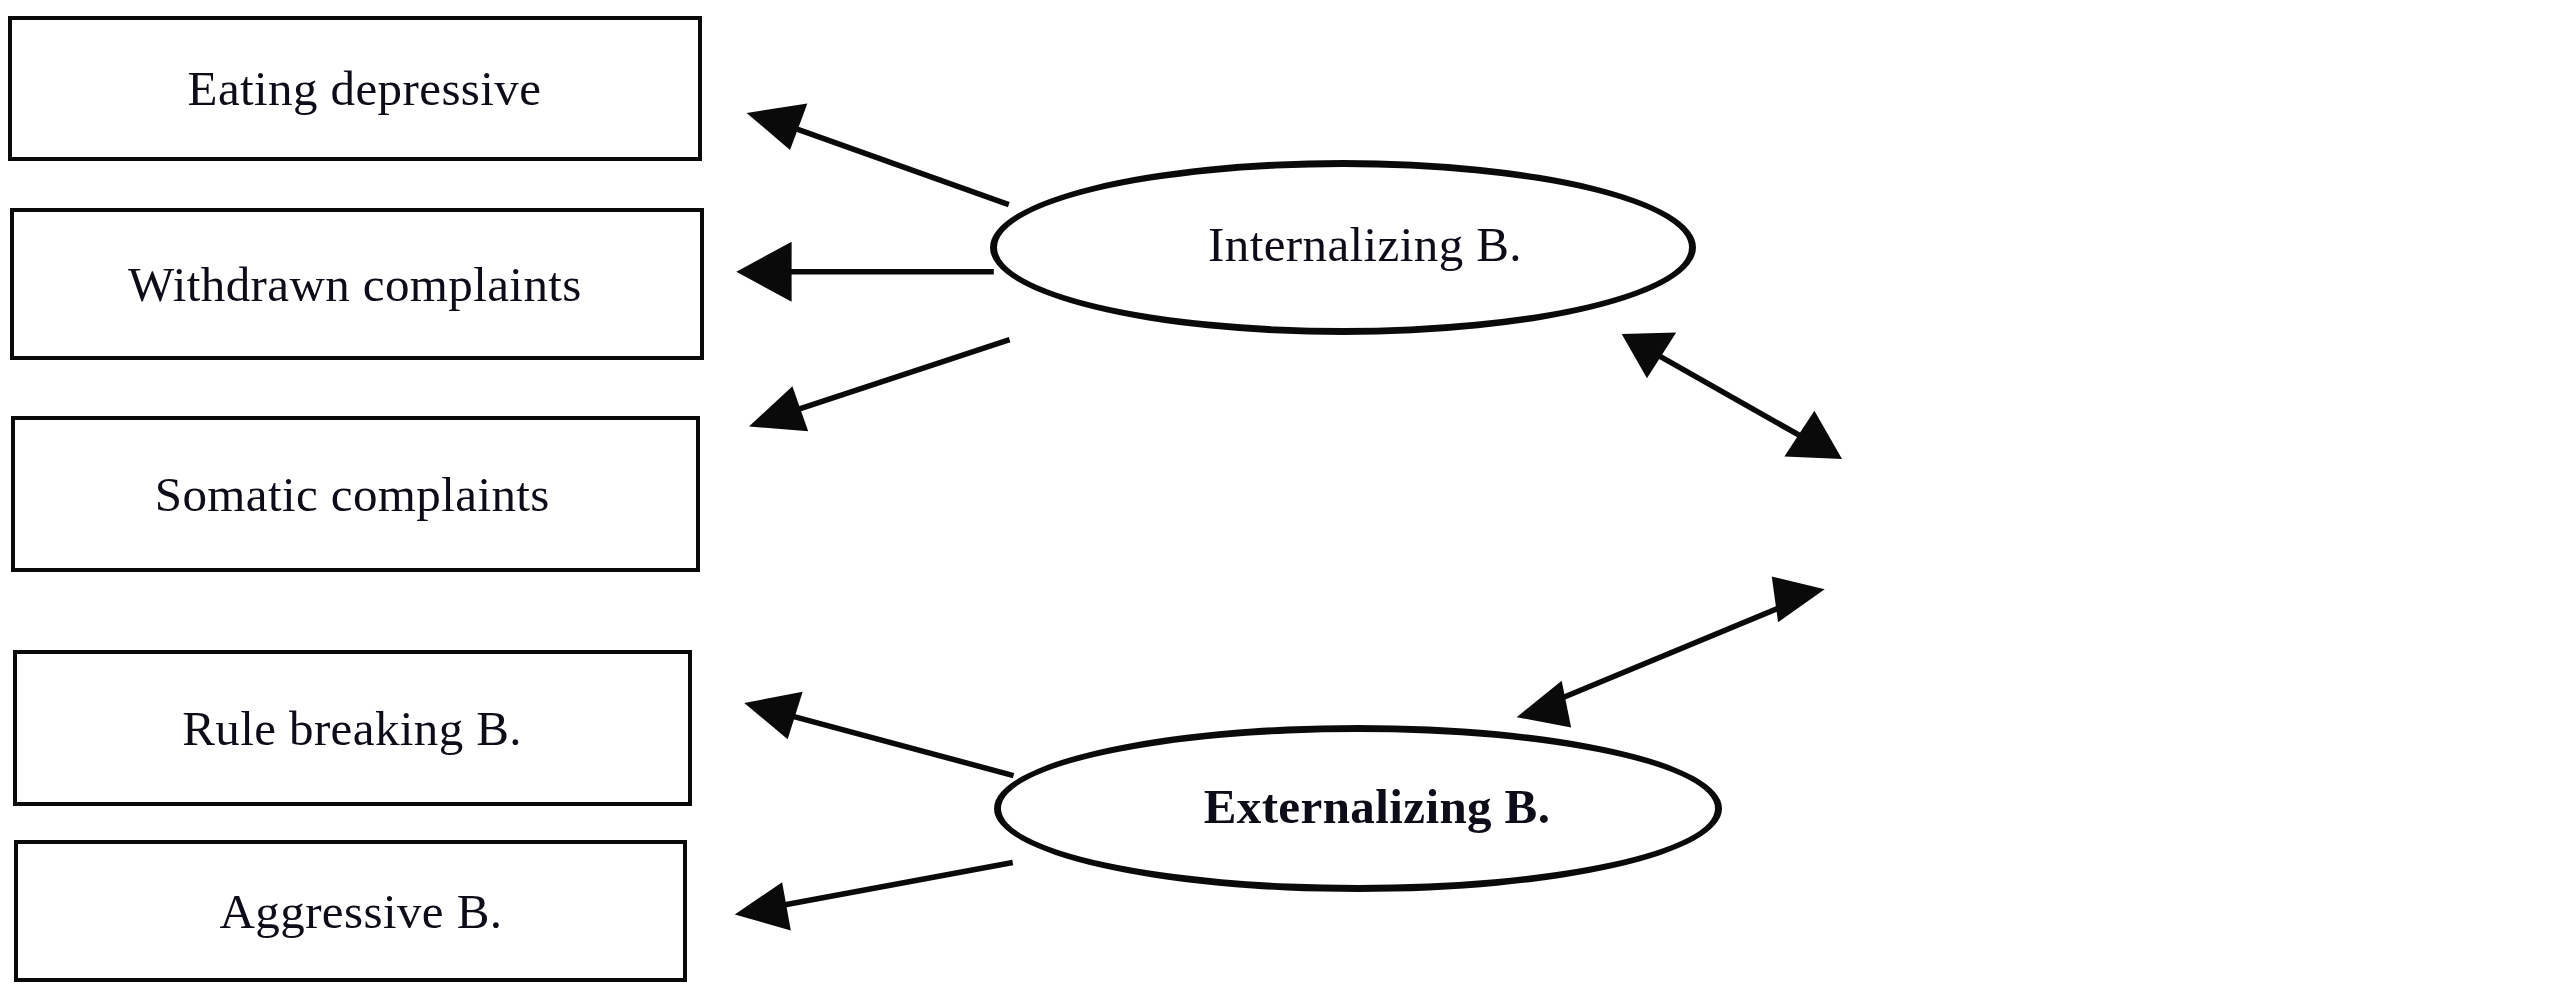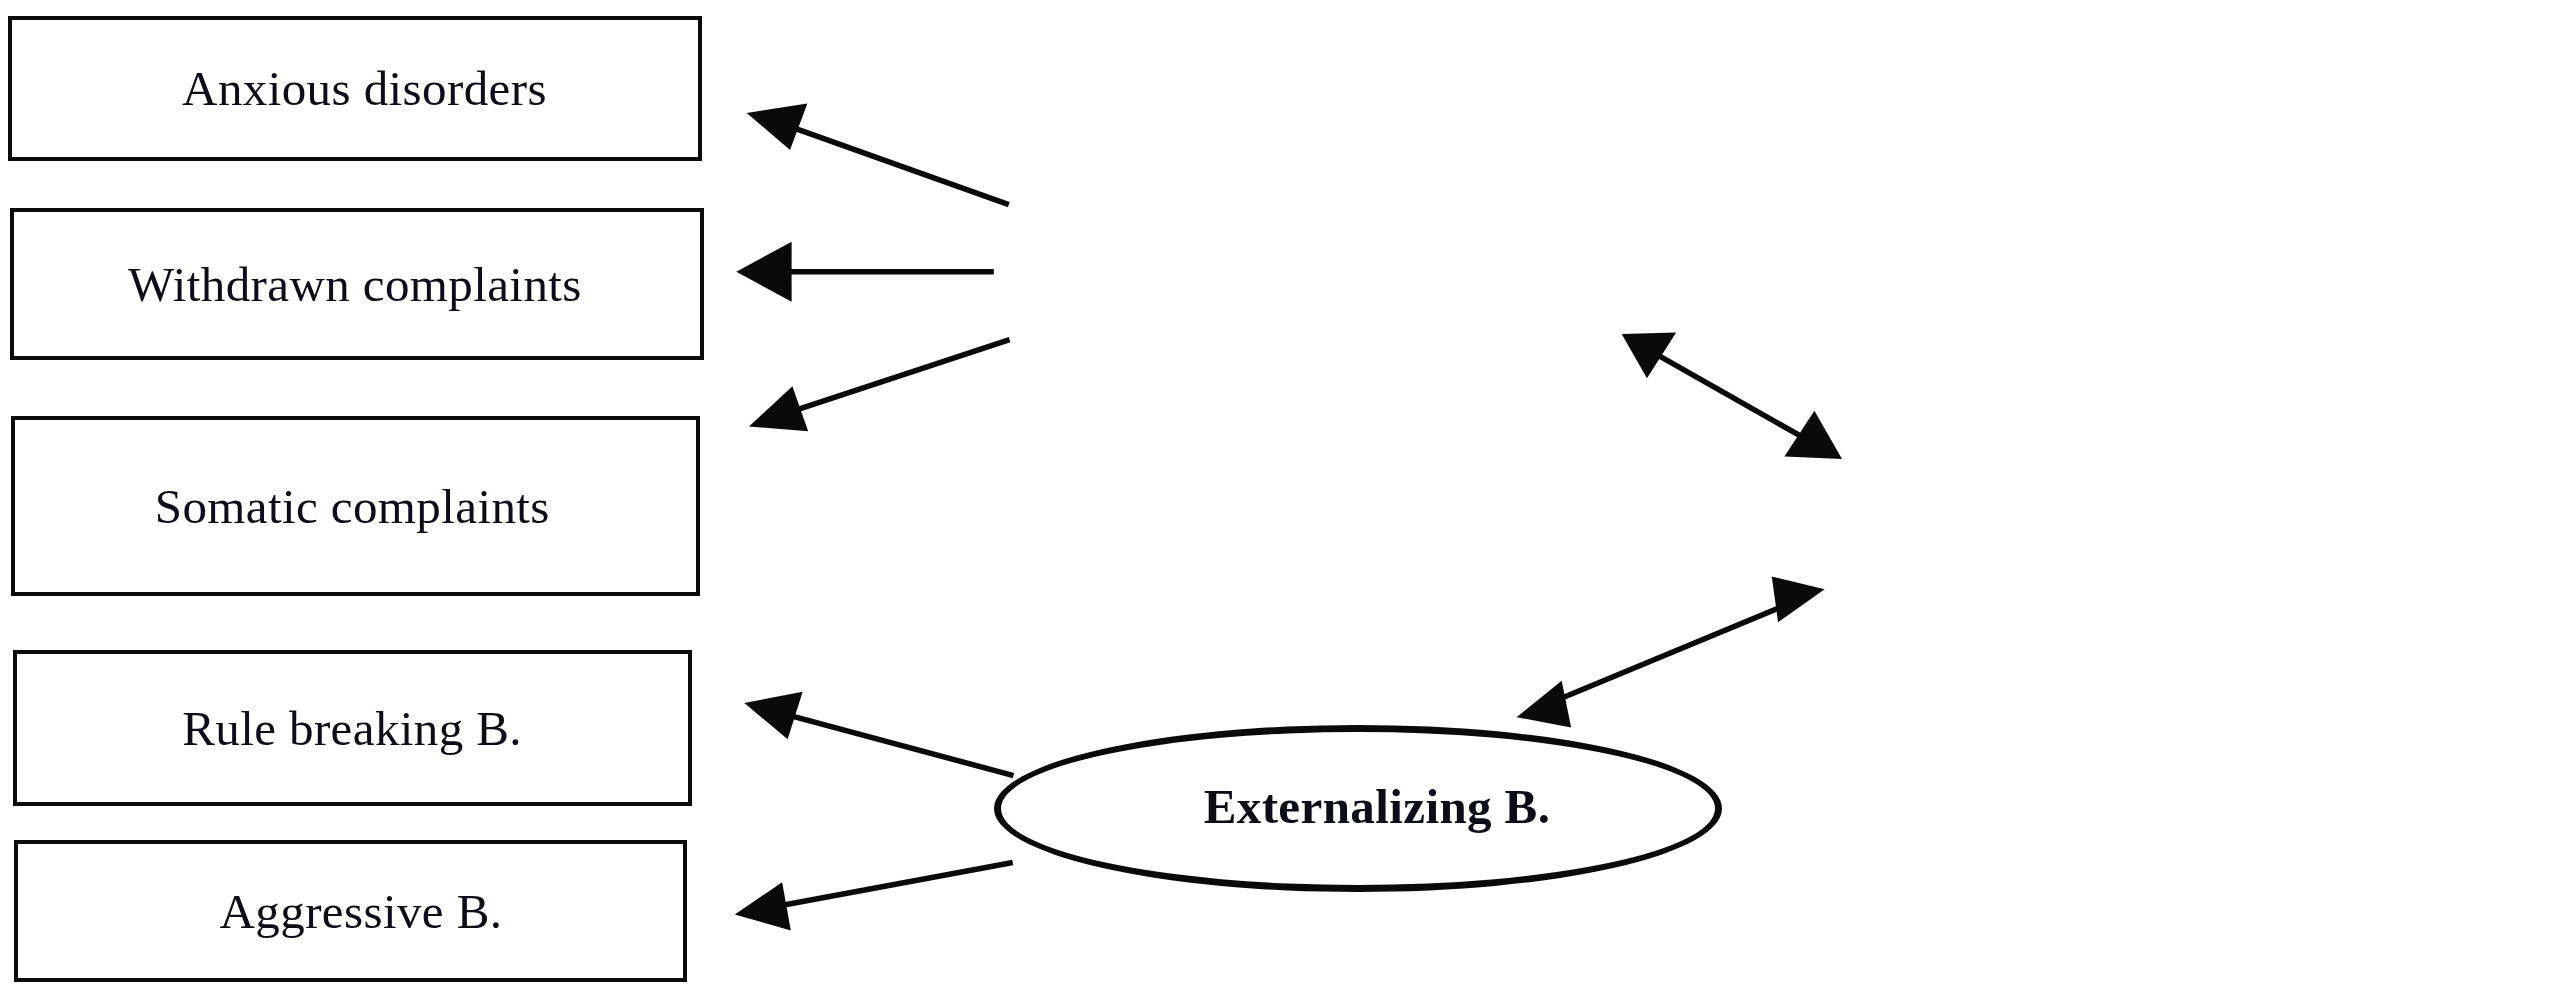--- a/index.html
+++ b/index.html
@@ -108,39 +108,42 @@
 
     <g>
       <line x1="1962" y1="890" x2="2266" y2="764" stroke="#0a0a0a" stroke-width="7"></line>
       <polygon points="1920,908 1977,862 1989,921" fill="#0a0a0a"></polygon>
       <polygon points="2310,746 2251,788 2243,730" fill="#0a0a0a"></polygon>
     </g>
 
   </svg>
 
   <div class="node-box box-anxious" style="left:8px; top:16px; width:694px; height:145px;">
-    <span class="node-label">Anxious disorders</span>
+    <span class="node-label">Eating depressive</span>
   </div>
 
   <div class="node-box box-withdrawn" style="left:9.5px; top:208px; width:694px; height:152px;">
     <span class="node-label">Withdrawn complaints</span>
   </div>
 
-  <div class="node-box box-somatic" style="left:11px; top:416px; width:689px; height:180px;">
+  <div class="node-box box-somatic" style="left:11px; top:416px; width:689px; height:156px;">
     <span class="node-label">Somatic complaints</span>
   </div>
 
   <div class="node-box box-rule" style="left:12.6px; top:650px; width:679px; height:156px;">
     <span class="node-label">Rule breaking B.</span>
   </div>
 
   <div class="node-box box-aggressive" style="left:14.2px; top:840px; width:673px; height:142px;padding-left:8px;">
     <span class="node-label">Aggressive B.</span>
   </div>
 
+  <div class="node-ellipse ell-internalizing" style="left:990px; top:160px; width:706px; height:175px;">
+    <span class="node-label">Internalizing B.</span>
+  </div>
 
   <div class="node-ellipse ell-externalizing" style="left:994px; top:725px; width:728px; height:167px;font-weight:bold;">
     <span class="node-label">Externalizing B.</span>
   </div>
 
 
 </div>
 
 
 </body></html>

